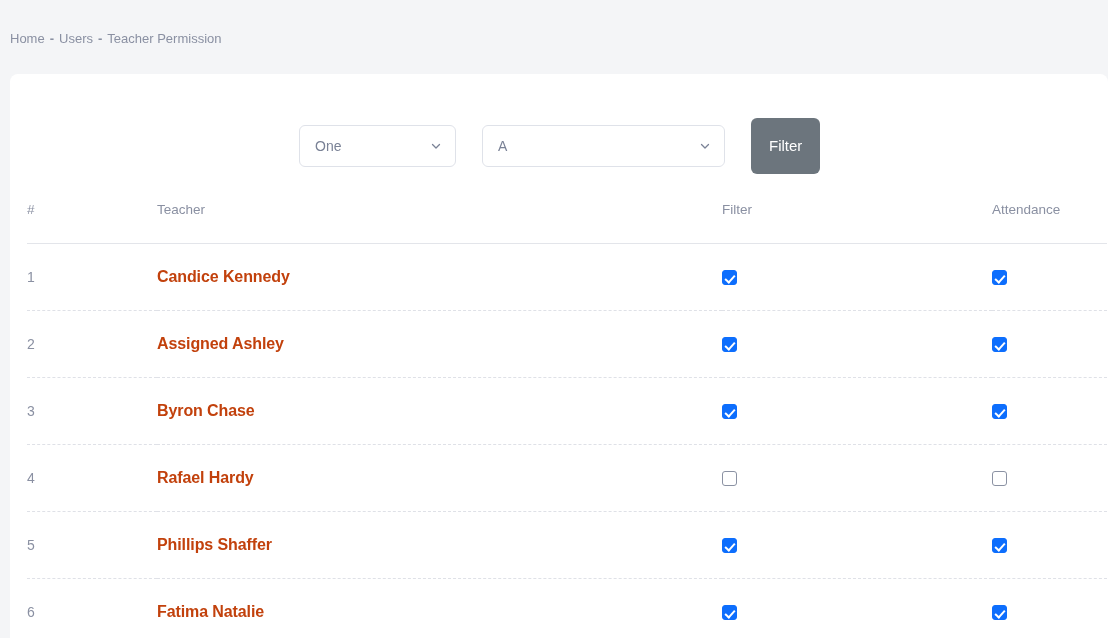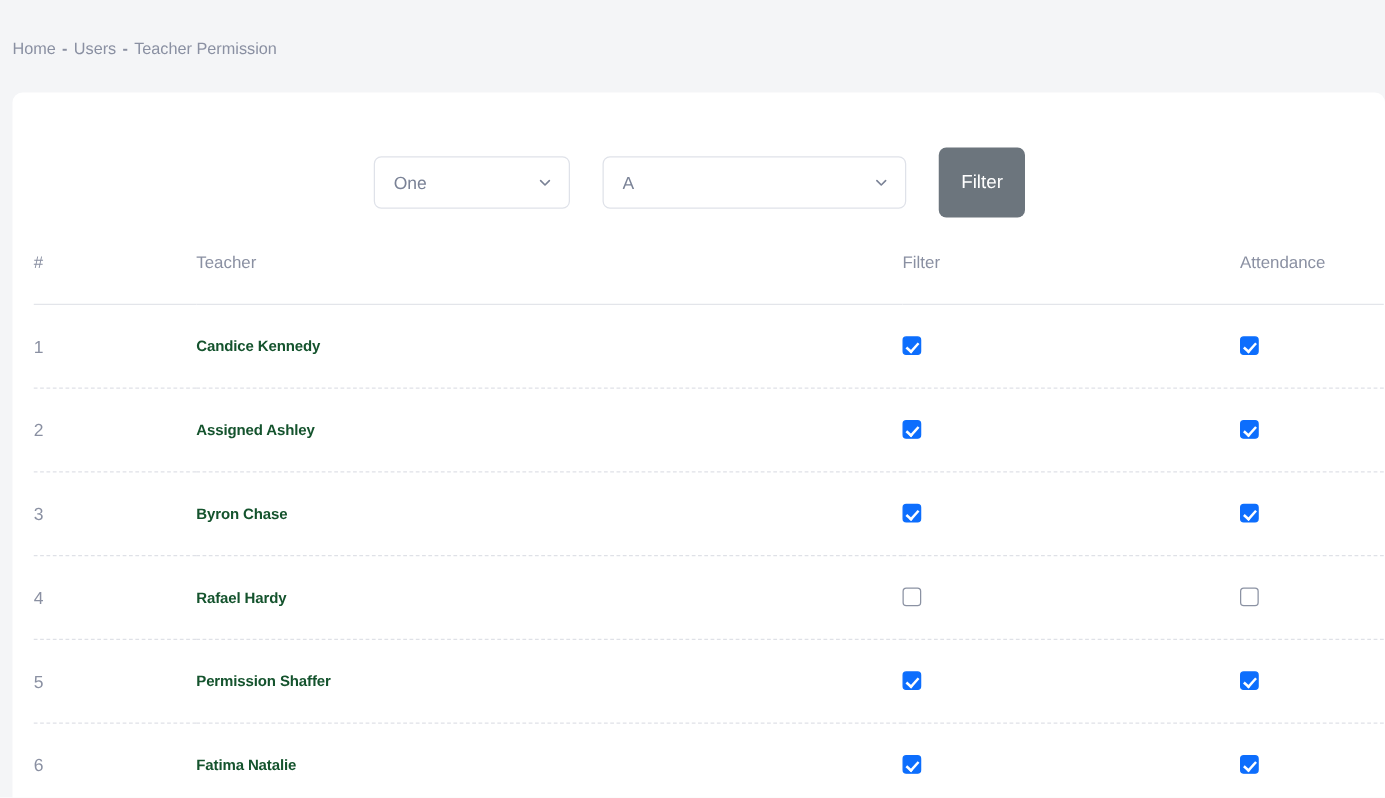--- a/index.html
+++ b/index.html
@@ -156,23 +156,23 @@
     height: 66px;
   }
 
   td.cell-num {
     font-size: 14px;
     color: #8a90a2;
     padding-left: 14px;
   }
 
   td.cell-name {
-    font-size: 12px;
+    font-size: 16px;
     font-weight: bold;
-    color: #14532d;
+    color: #c2410c;
     letter-spacing: -0.1px;
   }
 
   td.cell-marks, td.cell-att { text-align: left; }
 
   
   .cbx {
     appearance: none;
     -webkit-appearance: none;
     width: 15px;
@@ -273,21 +273,21 @@
             <td class="cell-att"><input type="checkbox" class="cbx" checked="" style=""></td>
           </tr>
           <tr>
             <td class="cell-num">4</td>
             <td class="cell-name">Rafael Hardy</td>
             <td class="cell-marks"><input type="checkbox" class="cbx" style=""></td>
             <td class="cell-att"><input type="checkbox" class="cbx" style=""></td>
           </tr>
           <tr>
             <td class="cell-num">5</td>
-            <td class="cell-name">Permission Shaffer</td>
+            <td class="cell-name">Phillips Shaffer</td>
             <td class="cell-marks"><input type="checkbox" class="cbx" checked="" style=""></td>
             <td class="cell-att"><input type="checkbox" class="cbx" checked="" style=""></td>
           </tr>
           <tr>
             <td class="cell-num">6</td>
             <td class="cell-name">Fatima Natalie</td>
             <td class="cell-marks"><input type="checkbox" class="cbx" checked="" style=""></td>
             <td class="cell-att"><input type="checkbox" class="cbx" checked="" style=""></td>
           </tr>
         </tbody>

